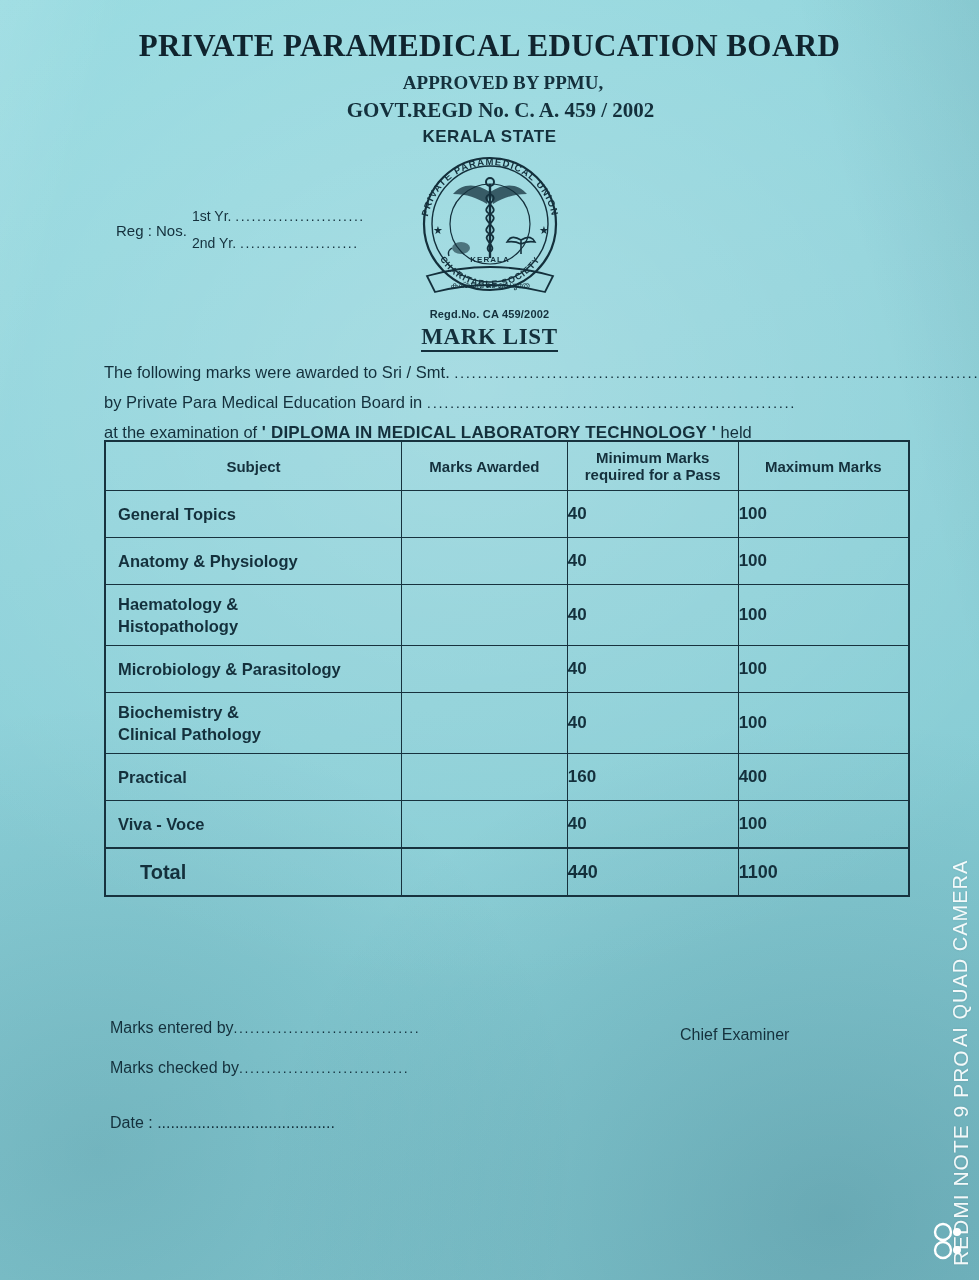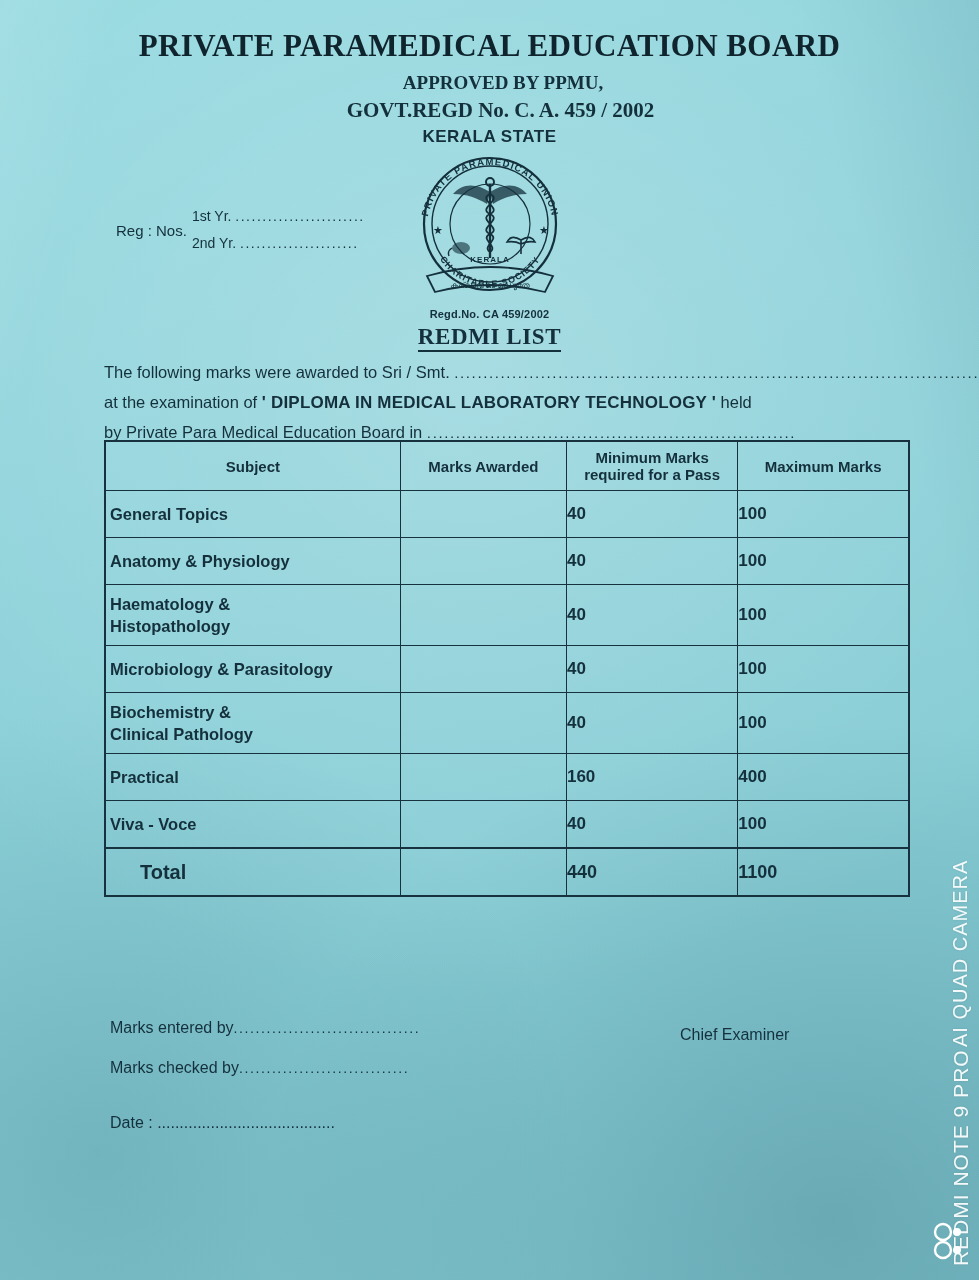--- a/index.html
+++ b/index.html
@@ -184,21 +184,21 @@
   .col-min { width: 164px; }
   .col-max { width: 162px; }
 
   .marks-table tbody td {
     height: 46px;
     vertical-align: middle;
   }
   td.subject {
     font-weight: bold;
     font-size: 16.5px;
-    padding-left: 4px;
+    padding-left: 12px;
     line-height: 22px;
   }
   td.num {
     text-align: left;
     font-weight: bold;
     font-size: 17px;
   }
   tr.two-line td { height: 60px; }
   tr.total-row td {
     height: 46px;
@@ -314,37 +314,37 @@
 
         <text x="28" y="98" font-size="11" fill="#14303c">★</text>
         <text x="134" y="98" font-size="11" fill="#14303c">★</text>
 
         <path d="M22,140 q63,-18 126,0 l-8,16 q-55,-14 -110,0 Z" fill="none" stroke="#14303c" stroke-width="1.8"></path>
         <text x="85" y="152" text-anchor="middle" font-family="Liberation Sans, sans-serif" font-size="8.5" fill="#14303c">കര്മവെ മാ മഡ്യതേ</text>
       </svg>
     </div>
     <div class="regd-no">Regd.No. CA 459/2002</div>
     <div class="mark-list-title">
-      <span>REDMI LIST</span>
+      <span>MARK LIST</span>
     </div>
   </div>
 
   <div class="intro">
     <div class="ln ln1">
       <span>The following marks were awarded to Sri / Smt.</span>
       <span class="dots-fill">..............................................................................................</span>
     </div>
+    <div class="ln ln3">
+      <span>by Private Para Medical Education Board in</span>
+      <span class="dots-fill">................................................................</span>
+    </div>
     <div class="ln ln2">
       <span>at the examination of</span>
       <span class="course">' DIPLOMA IN MEDICAL LABORATORY TECHNOLOGY '</span>
       <span>held</span>
-    </div>
-    <div class="ln ln3">
-      <span>by Private Para Medical Education Board in</span>
-      <span class="dots-fill">................................................................</span>
     </div>
   </div>
 
   <table class="marks-table">
     <thead>
       <tr>
         <th class="col-subject">Subject</th>
         <th class="col-awarded">Marks Awarded</th>
         <th class="col-min">
           <div>Minimum Marks</div>

